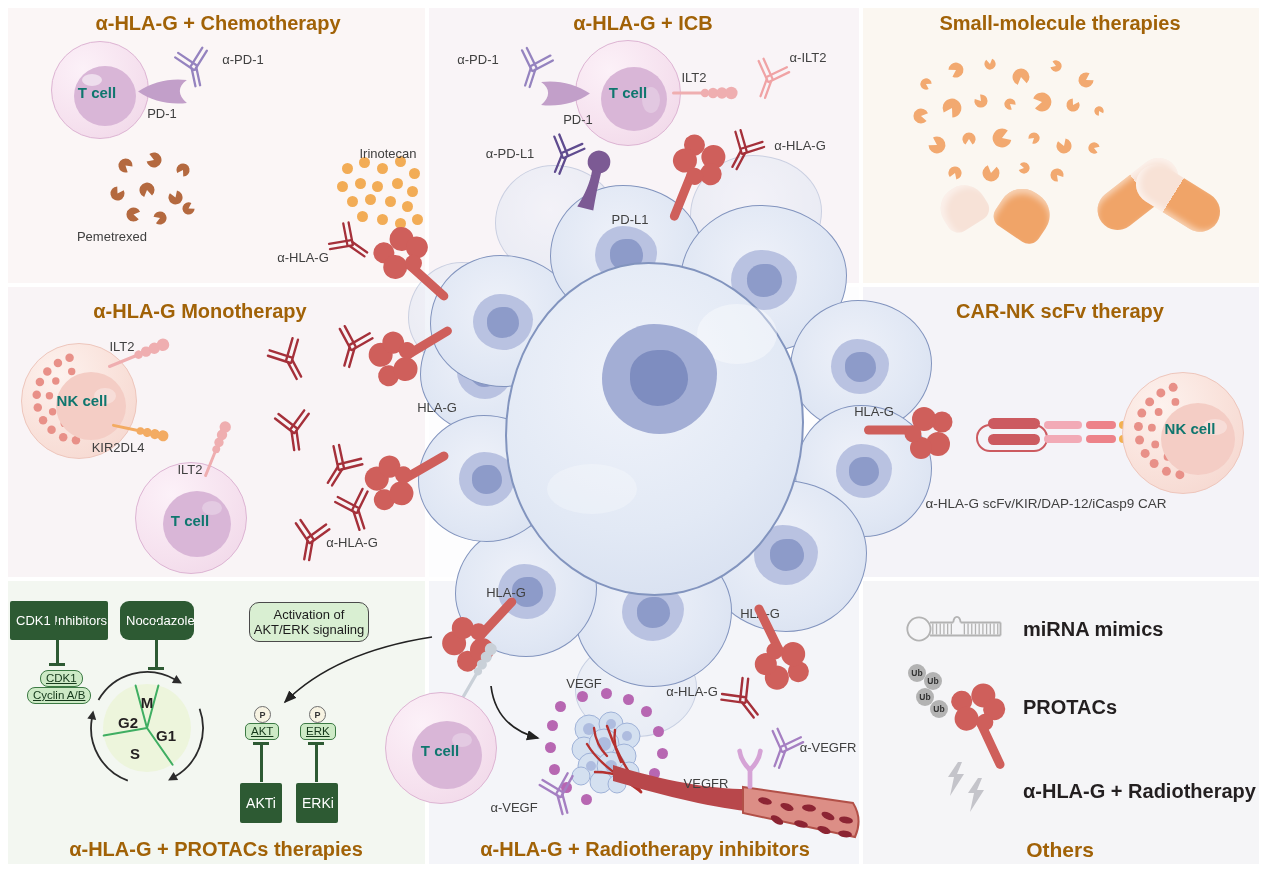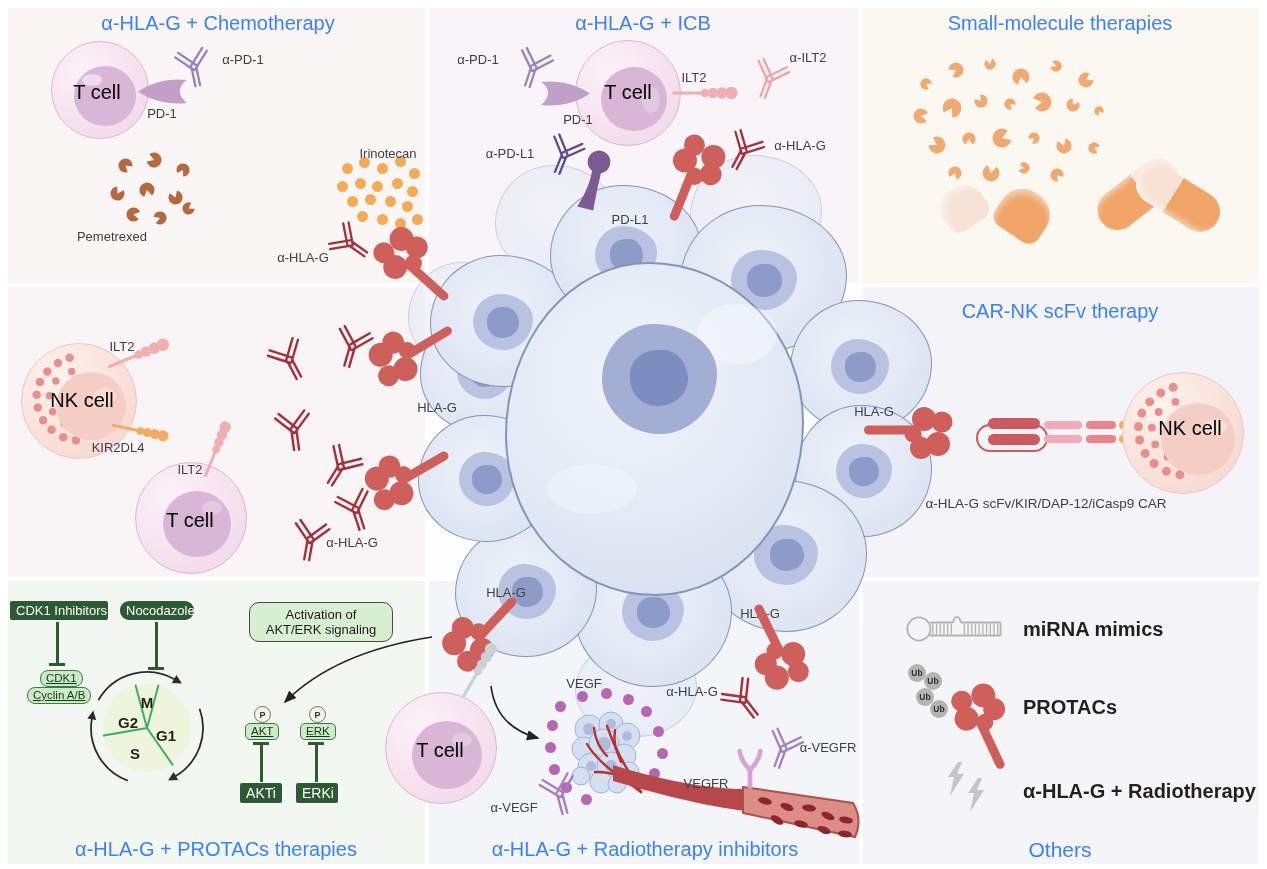--- a/index.html
+++ b/index.html
@@ -1,39 +1,39 @@
 <!DOCTYPE html>
 <html><head>
 <meta charset="utf-8">
 <style>
   html,body{margin:0;padding:0;background:#ffffff;font-family:"Liberation Sans",sans-serif;}
   #stage{position:relative;width:1267px;height:869px;background:#ffffff;overflow:hidden;}
   .panel{position:absolute;}
-  .title{position:absolute;transform:translateX(-50%);font-size:20px;font-weight:normal;color:#3b82f6;white-space:nowrap;}
+  .title{position:absolute;transform:translateX(-50%);font-size:20px;font-weight:bold;color:#a16207;white-space:nowrap;}
   .lbl{position:absolute;transform:translateX(-50%);font-size:13px;color:#404040;white-space:nowrap;}
   .biglbl{position:absolute;font-size:20px;font-weight:bold;color:#231f20;white-space:nowrap;}
-  .cellname{position:absolute;transform:translate(-50%,-50%);font-size:20px;font-weight:normal;color:#000000;white-space:nowrap;}
+  .cellname{position:absolute;transform:translate(-50%,-50%);font-size:15px;font-weight:bold;color:#0f766e;white-space:nowrap;}
   .abs{position:absolute;}
   
   .cell-t{position:absolute;border-radius:50%;background:radial-gradient(circle at 32% 28%,#fcf1f8 0%,#f6e2ef 55%,#efd5e7 100%);border:1.5px solid #ddb4d3;}
   .nuc-t{position:absolute;border-radius:50%;background:#d9b6d7;}
   .hl{position:absolute;border-radius:50%;background:rgba(255,255,255,.55);}
   .cell-nk{position:absolute;border-radius:50%;background:radial-gradient(circle at 32% 28%,#fdf2ee 0%,#f9e1da 55%,#f4d4cc 100%);border:1.5px solid #eec6bc;}
   .nuc-nk{position:absolute;border-radius:50%;background:#f4cdc5;}
   
   .tu{position:absolute;background:radial-gradient(circle at 45% 40%,#eef1f9 0%,#e0e7f4 60%,#d5ddee 100%);border:1.5px solid #8294be;border-radius:48% 52% 50% 50%/52% 48% 52% 48%;}
   .tun{position:absolute;background:#b9c2e1;border-radius:45% 55% 50% 50%/50% 45% 55% 50%;}
   .tuc{position:absolute;background:#8d9bc9;border-radius:50% 45% 55% 50%/45% 55% 50% 50%;}
   .tu.faint{opacity:.5;border-color:#9daccc;}
   
   .dot{position:absolute;border-radius:50%;}
   
-  .gbox{position:absolute;background:#2d5a33;color:#ffffff;font-size:13px;text-align:center;border-radius:2px;padding:2px 6px;white-space:nowrap;}
+  .gbox{position:absolute;background:#2d5a33;color:#ffffff;font-size:13px;text-align:center;border-radius:2px;padding:12px 6px;white-space:nowrap;}
   .lgbox{position:absolute;background:#cdeac6;border:1.3px solid #3c7a44;color:#14381a;font-size:11.5px;text-align:center;border-radius:8px;padding:0 5px;line-height:15px;white-space:nowrap;text-decoration:underline;}
-  .actbox{position:absolute;background:#d9efd2;border:1.5px solid #4a4a4a;color:#1c1c1c;font-size:13px;text-align:center;border-radius:10px;padding:4px 12px;width:118px;}
+  .actbox{position:absolute;background:#d9efd2;border:1.5px solid #4a4a4a;color:#1c1c1c;font-size:13px;text-align:center;border-radius:10px;padding:4px 0;width:118px;}
   .inhib{position:absolute;width:2.5px;background:#2d5a33;}
   .inhib::after{content:'';position:absolute;left:50%;transform:translateX(-50%);width:16px;height:3px;background:#2d5a33;}
   .inhib.cap-bottom::after{bottom:0;}
   .inhib.cap-top::after{top:0;}
   .pcirc{position:absolute;width:15px;height:15px;border-radius:50%;border:1.5px solid #6f6f6f;background:#f7f3e2;color:#333;font-size:9px;font-weight:bold;display:flex;align-items:center;justify-content:center;}
   
   .pill{position:absolute;border-radius:50px;background:linear-gradient(180deg,#f8e2d6 0 44%,#f0a468 44% 100%);box-shadow:inset 3px 3px 6px rgba(255,255,255,.55);}
   .halfpill{position:absolute;box-shadow:inset 3px 4px 6px rgba(255,255,255,.5);}
   
   .carbar{position:absolute;border-radius:6px;}
@@ -388,20 +388,21 @@
       </svg>
     <svg class="icon" style="left:1050px;top:168px;width:14px;height:14px;color:#f2a970;transform:rotate(50deg);" viewBox="0 0 40 40">
         <use href="#pac"></use>
       </svg>
   </div>
   <div class="halfpill" style="left:940px;top:186px;width:46px;height:42px;background:#f7e2d7;border-radius:22px 22px 12px 12px;transform:rotate(-32deg);"></div>
   <div class="halfpill" style="left:998px;top:190px;width:52px;height:48px;background:#f0a468;border-radius:24px 24px 12px 12px;transform:rotate(34deg);"></div>
   <div class="pill" style="left:1118px;top:148px;width:40px;height:92px;transform:rotate(52deg);"></div>
   <div class="pill" style="left:1158px;top:152px;width:40px;height:92px;transform:rotate(-58deg);"></div>
 
+  <div class="title" style="left:200px;top:300px;">α-HLA-G Monotherapy</div>
   <div class="cell-nk" style="left:21px;top:343px;width:114px;height:114px;">
     <svg class="icon" style="left:2px;top:2px;width:106px;height:106px;" viewBox="0 0 100 100">
         <use href="#nkdots"></use>
       </svg>
     <div class="nuc-nk" style="left:34px;top:28px;width:70px;height:68px;"></div>
     <div class="hl" style="left:72px;top:44px;width:22px;height:16px;opacity:.6;"></div>
   </div>
   <div class="cellname" style="left:82px;top:400px;">NK cell</div>
   <svg class="icon" style="left:108px;top:358px;width:66px;height:18px;color:#efaeb0;transform:rotate(-22deg);transform-origin:0 9px;" viewBox="0 0 74 20">
       <use href="#beads"></use>

